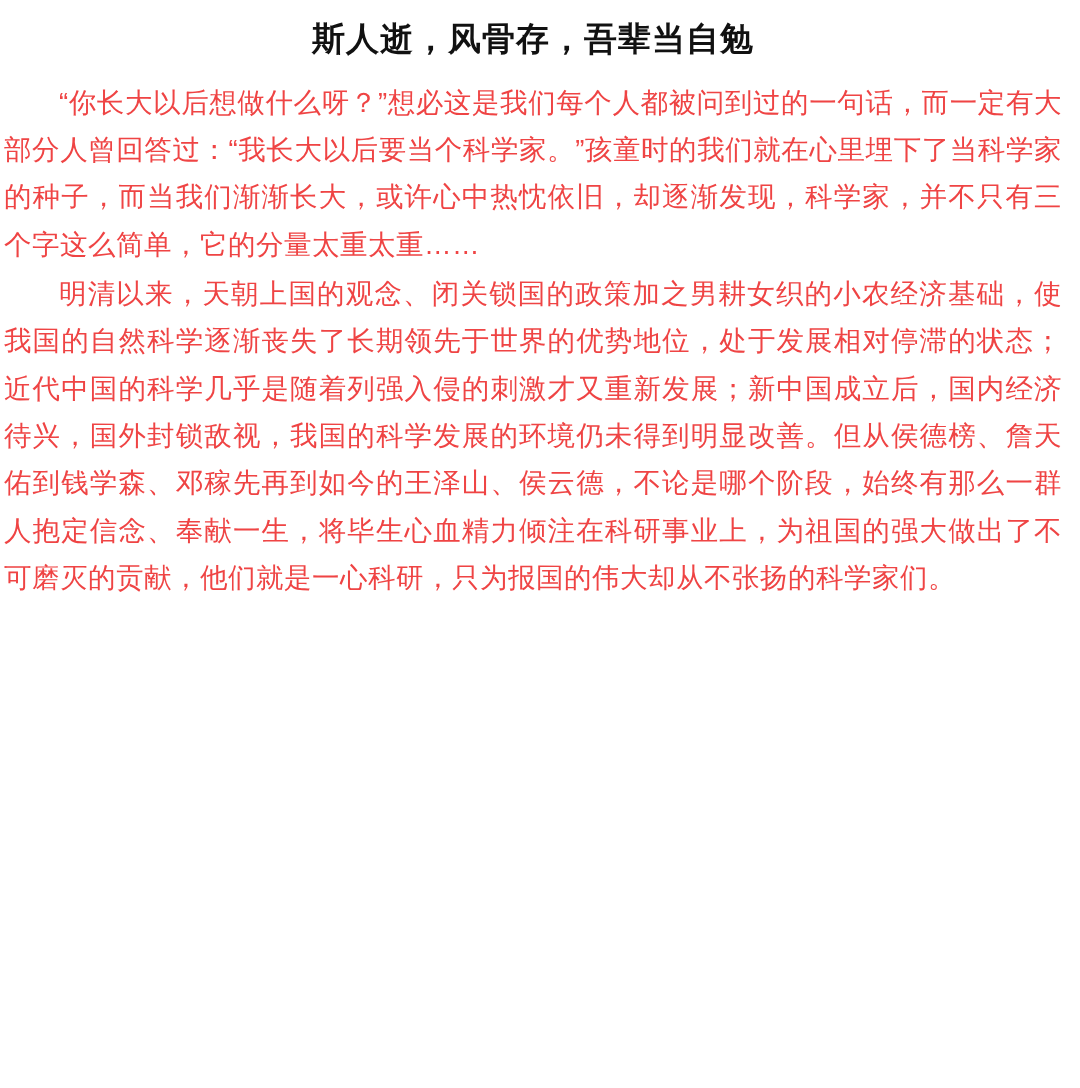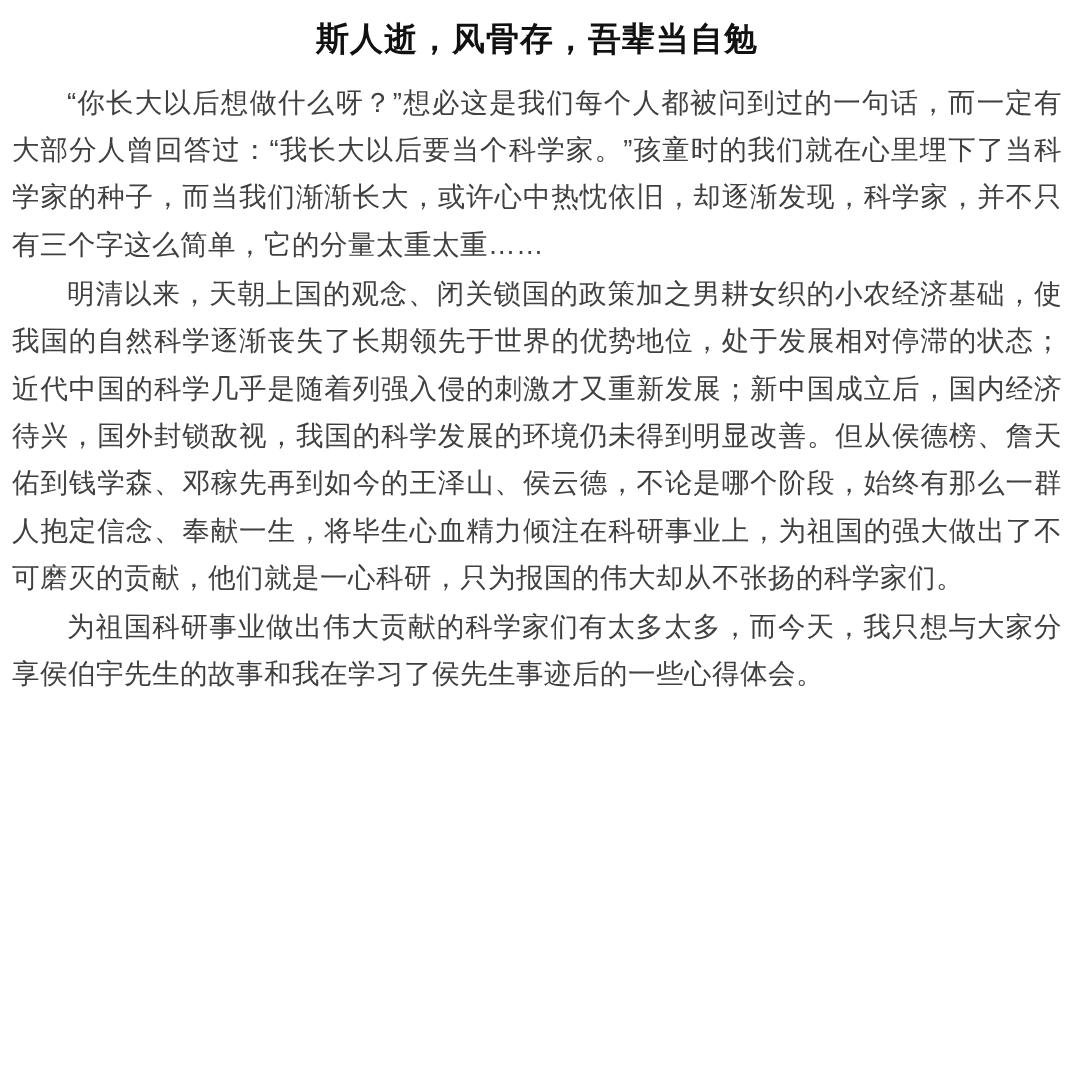--- a/index.html
+++ b/index.html
@@ -10,48 +10,47 @@
   body {
     width: 1080px;
     min-height: 1088px;
     font-family: "Liberation Sans", "DejaVu Sans", sans-serif;
     color: #1a1a1a;
   }
   .page {
     width: 1080px;
     min-height: 1088px;
     box-sizing: border-box;
-    padding: 10px 18px 0 12px;
+    padding: 10px 18px 0 4px;
     background: #ffffff;
   }
   .doc-title {
     text-align: center;
     font-size: 33px;
     font-weight: bold;
     letter-spacing: 1px;
     color: #111111;
     margin: 8px 0 18px 0;
     line-height: 1.3;
   }
   .doc-body {
     font-size: 27.5px;
     line-height: 1.72;
-    color: #404040;
+    color: #ef4444;
     text-align: justify;
     text-justify: inter-ideograph;
   }
   .para {
     margin: 0 0 2px 0;
     text-indent: 2em;
     letter-spacing: 0.5px;
   }
 </style>
 </head>
 <body>
 
 <div class="page">
   <h1 class="doc-title">斯人逝，风骨存，吾辈当自勉</h1>
   <div class="doc-body">
     <p class="para">“你长大以后想做什么呀？”想必这是我们每个人都被问到过的一句话，而一定有大部分人曾回答过：“我长大以后要当个科学家。”孩童时的我们就在心里埋下了当科学家的种子，而当我们渐渐长大，或许心中热忱依旧，却逐渐发现，科学家，并不只有三个字这么简单，它的分量太重太重……</p>
     <p class="para">明清以来，天朝上国的观念、闭关锁国的政策加之男耕女织的小农经济基础，使我国的自然科学逐渐丧失了长期领先于世界的优势地位，处于发展相对停滞的状态；近代中国的科学几乎是随着列强入侵的刺激才又重新发展；新中国成立后，国内经济待兴，国外封锁敌视，我国的科学发展的环境仍未得到明显改善。但从侯德榜、詹天佑到钱学森、邓稼先再到如今的王泽山、侯云德，不论是哪个阶段，始终有那么一群人抱定信念、奉献一生，将毕生心血精力倾注在科研事业上，为祖国的强大做出了不可磨灭的贡献，他们就是一心科研，只为报国的伟大却从不张扬的科学家们。</p>
-    <p class="para">为祖国科研事业做出伟大贡献的科学家们有太多太多，而今天，我只想与大家分享侯伯宇先生的故事和我在学习了侯先生事迹后的一些心得体会。</p>
   </div>
 </div>
 
 </body></html>

